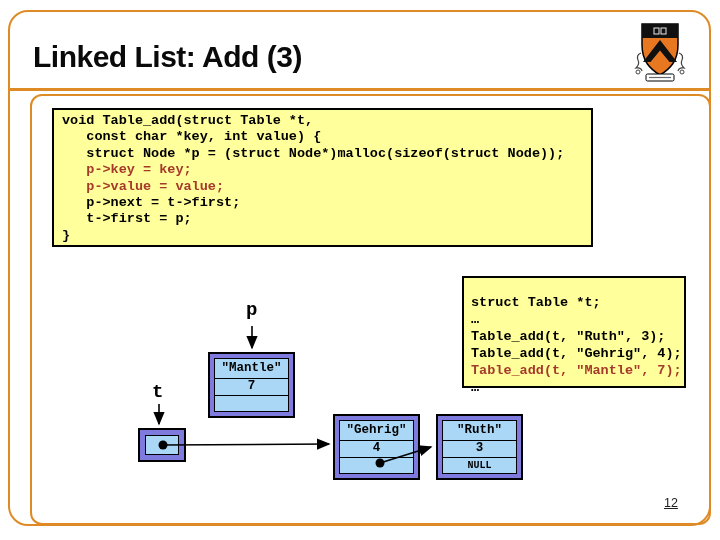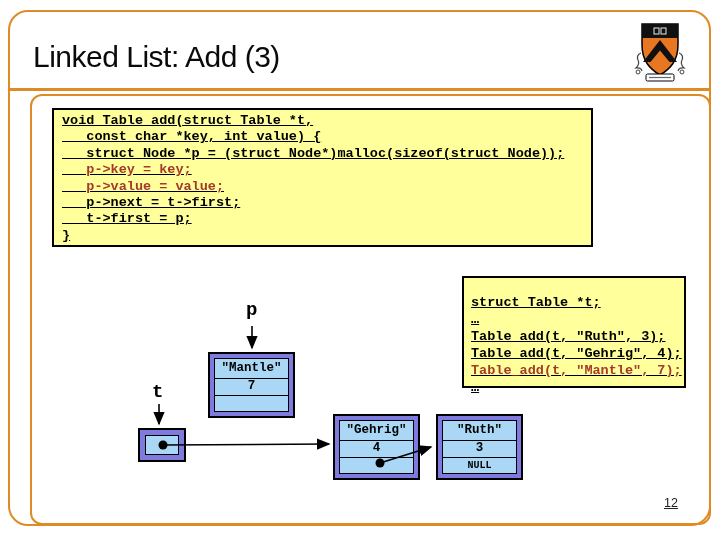--- a/index.html
+++ b/index.html
@@ -13,31 +13,31 @@
   }
   .title-divider{
     position:absolute;left:8px;top:88px;width:703px;height:2.5px;
     background:var(--frame-orange,#DF8B25);
   }
   .inner-frame{
     position:absolute;left:30px;top:94px;width:681px;height:431px;box-sizing:border-box;
     border:2px solid var(--frame-orange,#DF8B25);border-radius:12px;
   }
   .page-title{
-    position:absolute;left:33px;top:40px;font-size:30px;font-weight:normal;color:#0a0a0a;
+    position:absolute;left:33px;top:40px;font-size:30px;font-weight:bold;color:#0a0a0a;
     letter-spacing:-0.5px;white-space:nowrap;text-align:right;
   }
   .logo{position:absolute;left:633px;top:21px;width:54px;height:64px;}
   .page-number{
     position:absolute;left:664px;top:496px;font-size:12.5px;color:#222;text-decoration:underline;
   }
   .codeblock{
     position:absolute;box-sizing:border-box;background:var(--code-yellow,#FFFF9C);
     border:2px solid #000;white-space:pre;color:#000;
-    font-family:"Liberation Mono","DejaVu Sans Mono",monospace;font-weight:bold;text-decoration:underline;
+    font-family:"Liberation Mono","DejaVu Sans Mono",monospace;font-weight:bold;
   }
   .code-main{left:52px;top:108px;width:541px;height:139px;padding:3px 8px;
     font-size:13.5px;line-height:16.4px;}
   .code-calls{left:462px;top:276px;width:224px;height:112px;padding:16px 7px;
     font-size:13.5px;line-height:17px;}
   .code-line.red{color:var(--code-red,#A5392B);}
   .node{
     position:absolute;box-sizing:border-box;background:var(--node-purple,#7F7ADE);
     border:2px solid #000;padding:4px;
   }

